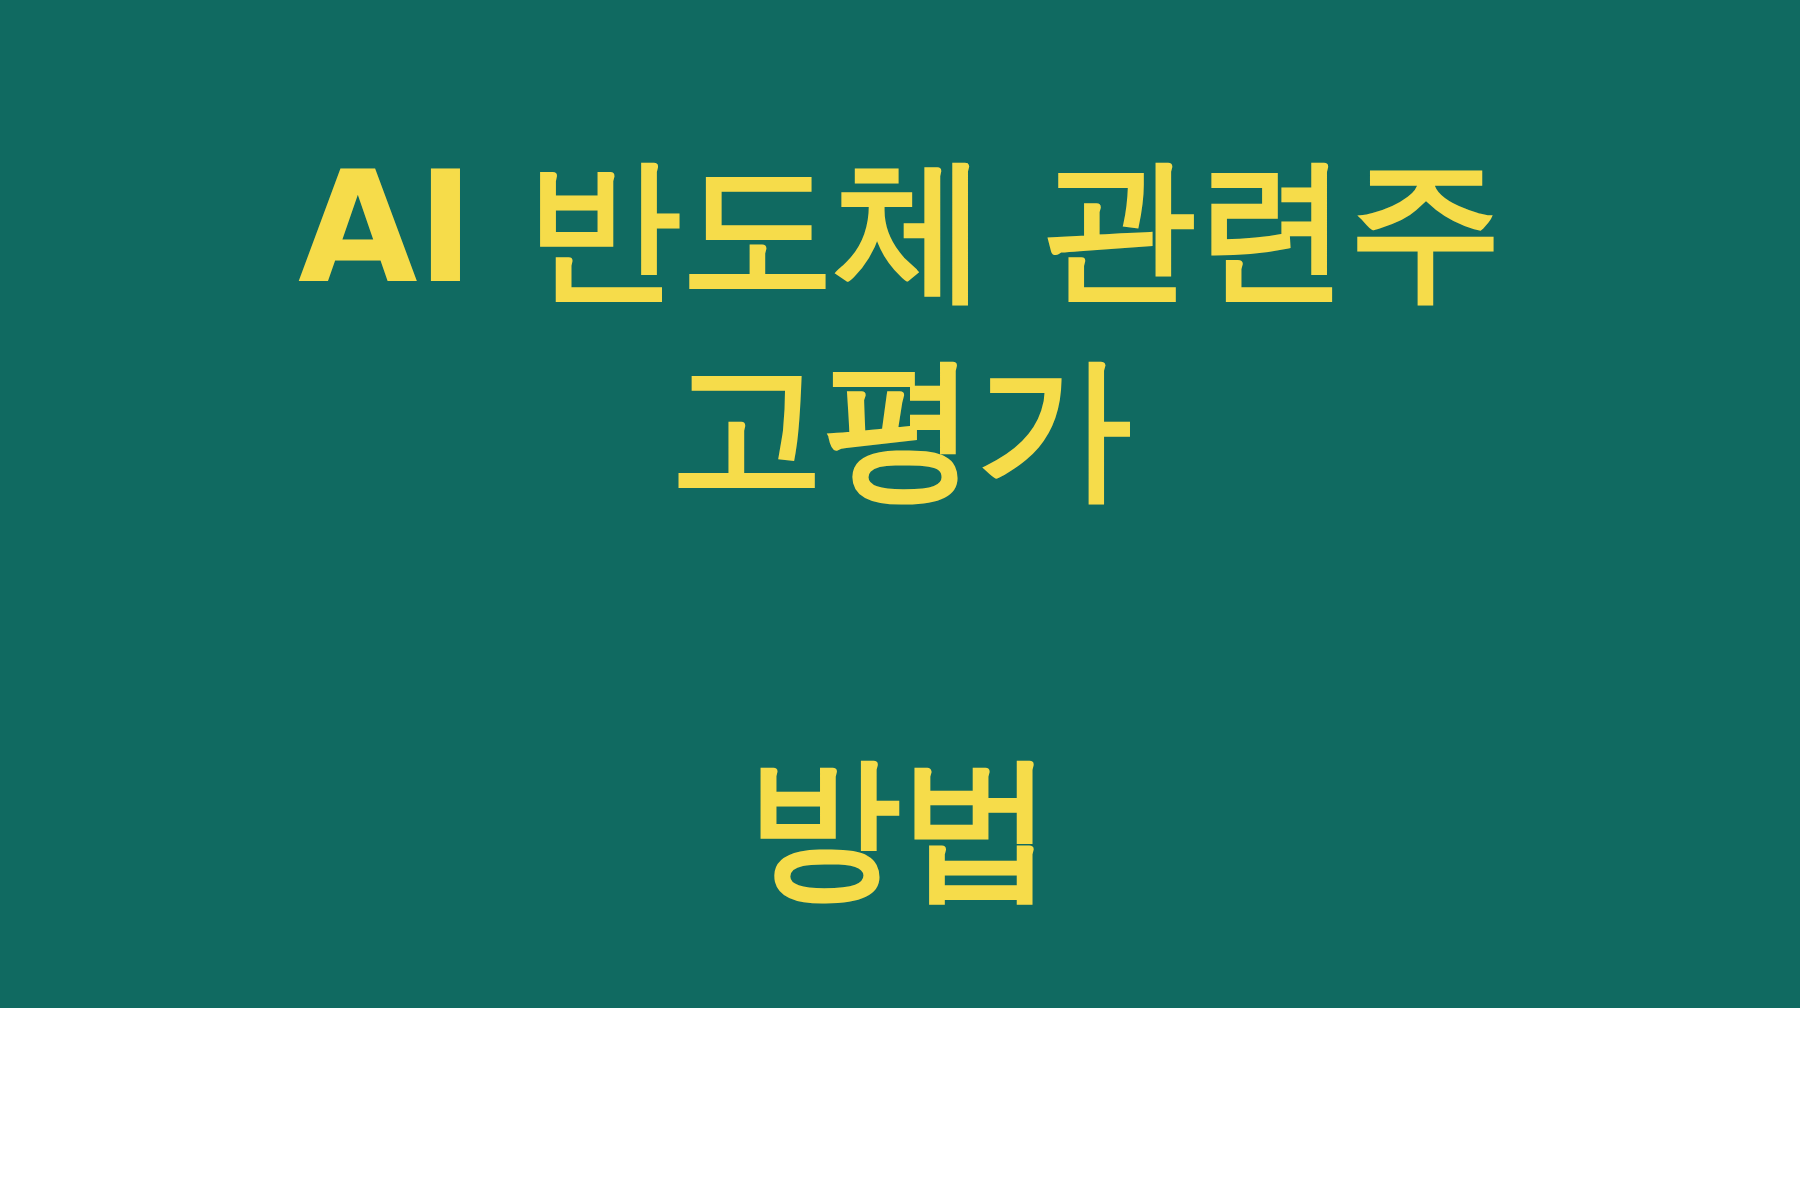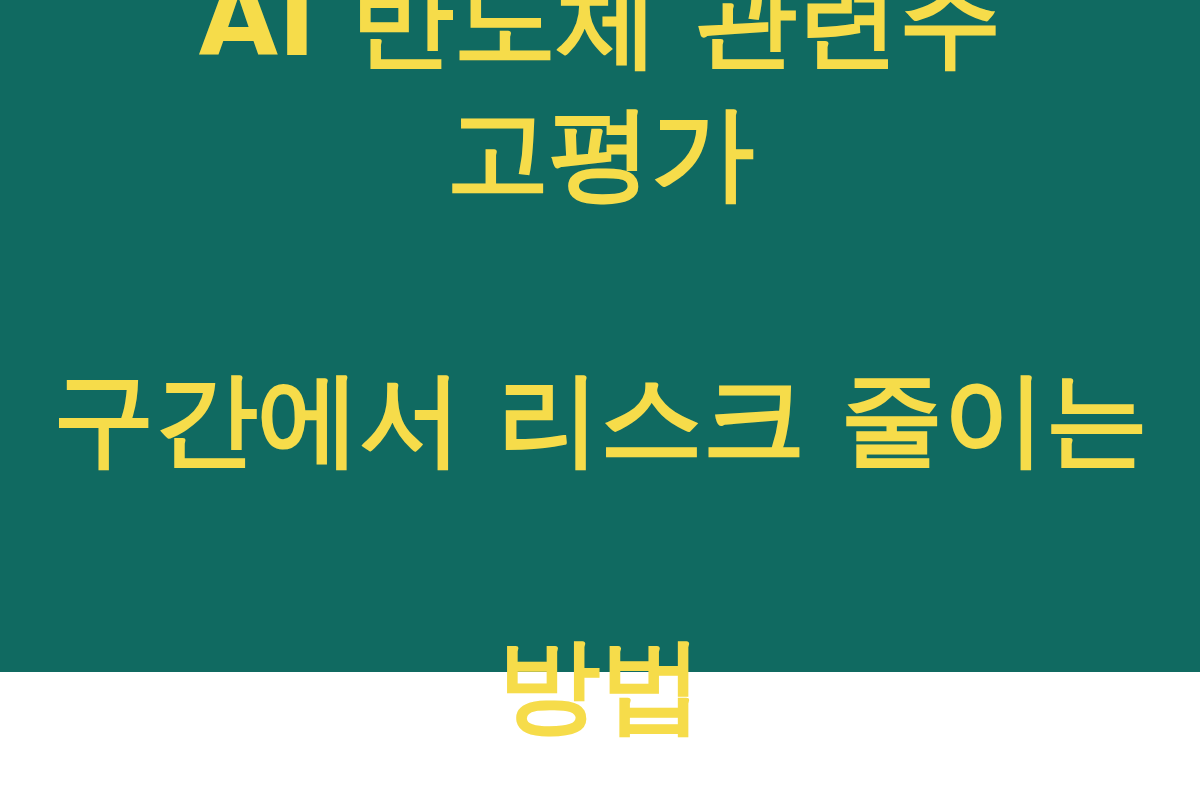--- a/index.html
+++ b/index.html
@@ -48,17 +48,16 @@
     display: block;
   }
 </style>
 </head>
 <body>
 
 <div id="thumbnail-card" style="background-color: rgb(16, 106, 97);">
 
   <h1 id="headline" style="color: rgb(246, 220, 74);">
     <span class="headline-line">AI 반도체 관련주 고평가</span>
-    <span class="headline-line">구간에서 리스크 줄이는</span>
     <span class="headline-line">방법</span>
   </h1>
 
 </div>
 
 </body></html>

